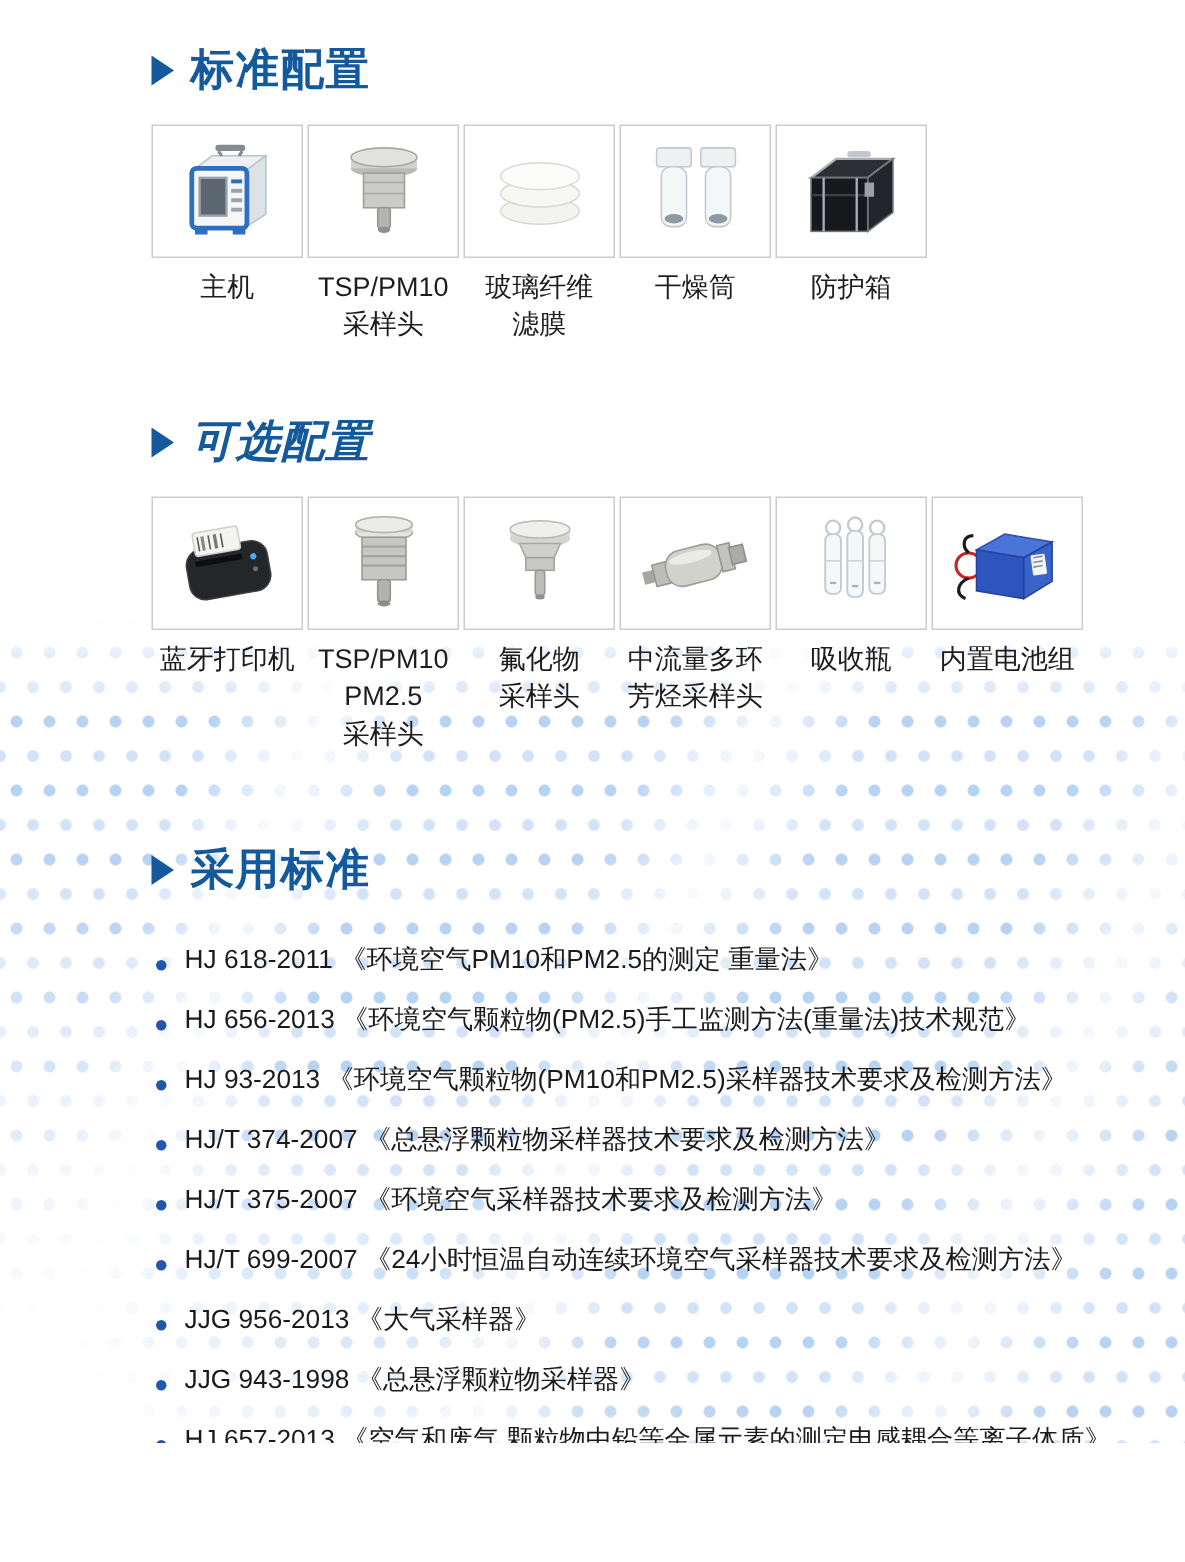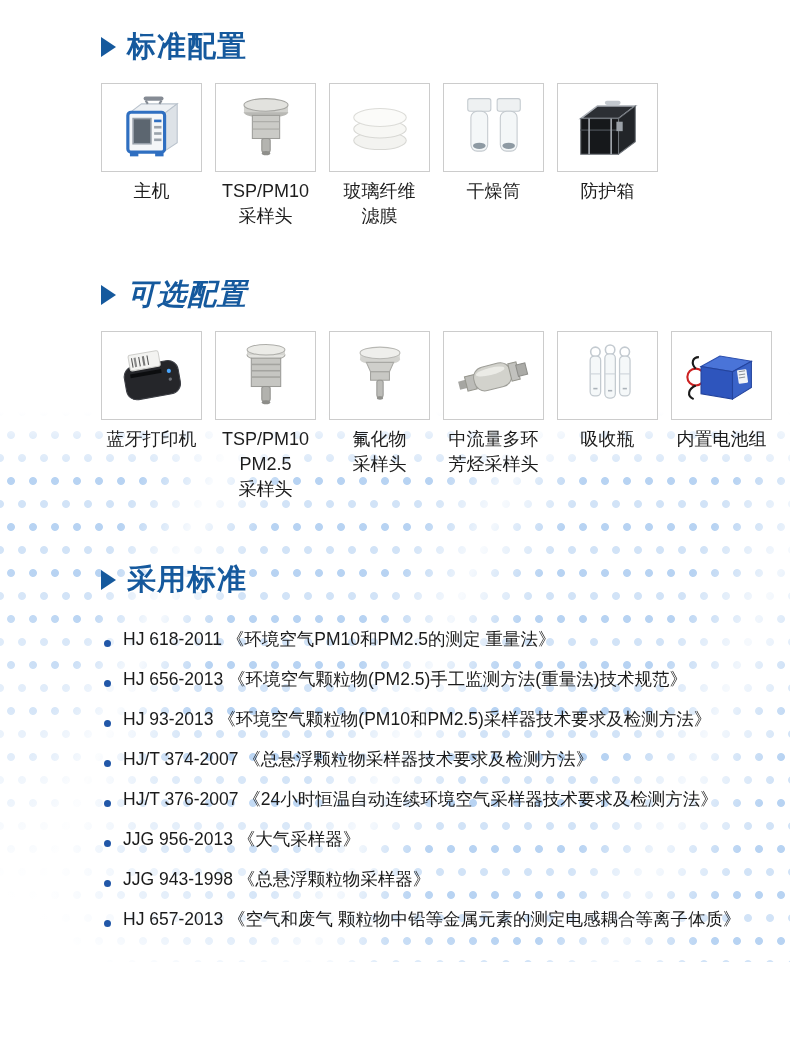--- a/index.html
+++ b/index.html
@@ -26,21 +26,21 @@
     display:flex;align-items:center;gap:11px;
     color:#15599d;font-size:29px;font-weight:bold;letter-spacing:1px;
   }
   .sec-title .arrow{
     width:0;height:0;flex:0 0 auto;
     border-left:15px solid #15599d;border-top:10px solid transparent;border-bottom:10px solid transparent;
   }
   .t1{padding-top:27px;}
   .t2{margin-top:46px;font-style:italic;}
   .t3{margin-top:58px;}
-  .prod-grid{display:flex;gap:13px;margin-top:16px;}
+  .prod-grid{display:flex;gap:3px;margin-top:16px;}
   .prod-cell{width:101px;flex:0 0 auto;}
   .imgbox{
     box-sizing:border-box;width:101px;height:89px;border:1px solid #cccccc;background:#ffffff;
     display:flex;align-items:center;justify-content:center;
   }
   .imgbox svg{width:84px;height:76px;}
   .plabel{margin-top:7px;text-align:center;font-size:18px;line-height:25px;color:#1d1d1d;}
   .plabel span{display:block;white-space:nowrap;}
   .std-list{list-style:none;margin:28px 0 0 0;padding:0;}
   .std-list li{display:flex;align-items:center;margin-bottom:17px;font-size:17.5px;line-height:23px;color:#1b1b1b;}
@@ -304,21 +304,25 @@
       <li>
         <span class="bullet"></span>
         <span>HJ 93-2013 《环境空气颗粒物(PM10和PM2.5)采样器技术要求及检测方法》</span>
       </li>
       <li>
         <span class="bullet"></span>
         <span>HJ/T 374-2007 《总悬浮颗粒物采样器技术要求及检测方法》</span>
       </li>
       <li>
         <span class="bullet"></span>
-        <span>HJ/T 376-2007 《24小时恒温自动连续环境空气采样器技术要求及检测方法》</span>
+        <span>HJ/T 375-2007 《环境空气采样器技术要求及检测方法》</span>
+      </li>
+      <li>
+        <span class="bullet"></span>
+        <span>HJ/T 699-2007 《24小时恒温自动连续环境空气采样器技术要求及检测方法》</span>
       </li>
       <li>
         <span class="bullet"></span>
         <span>JJG 956-2013 《大气采样器》</span>
       </li>
       <li>
         <span class="bullet"></span>
         <span>JJG 943-1998 《总悬浮颗粒物采样器》</span>
       </li>
       <li>

